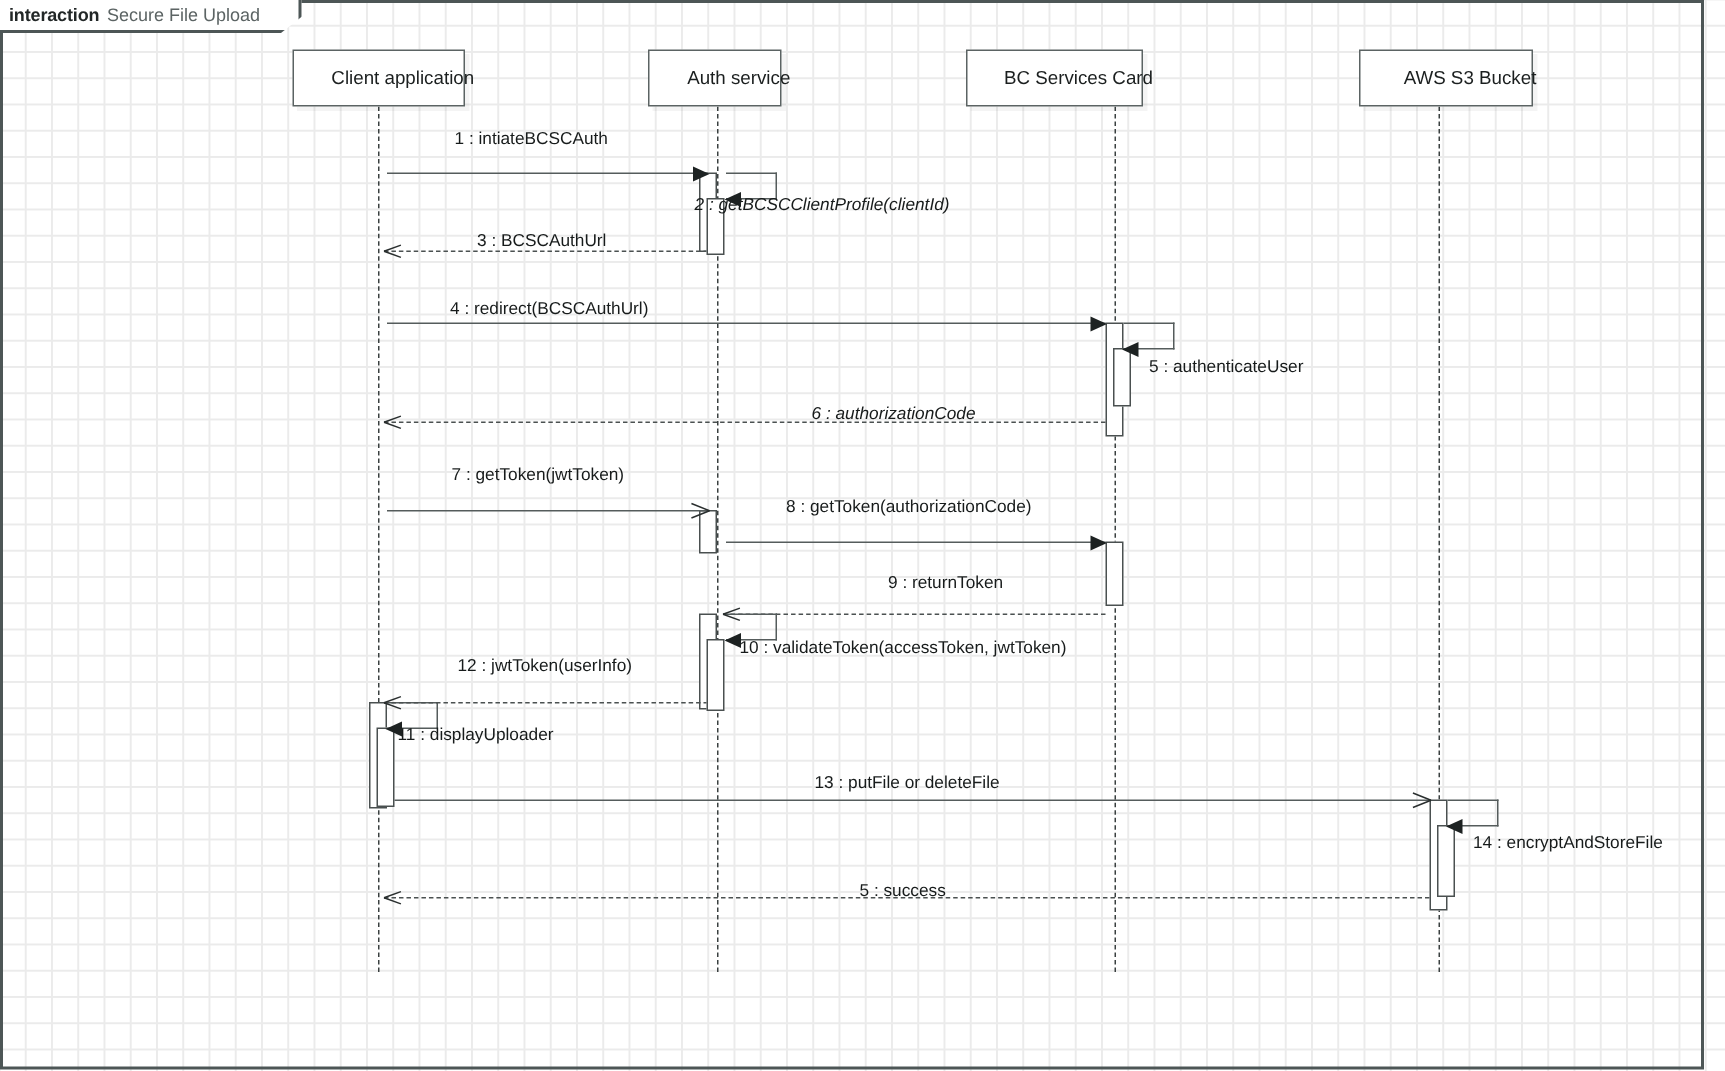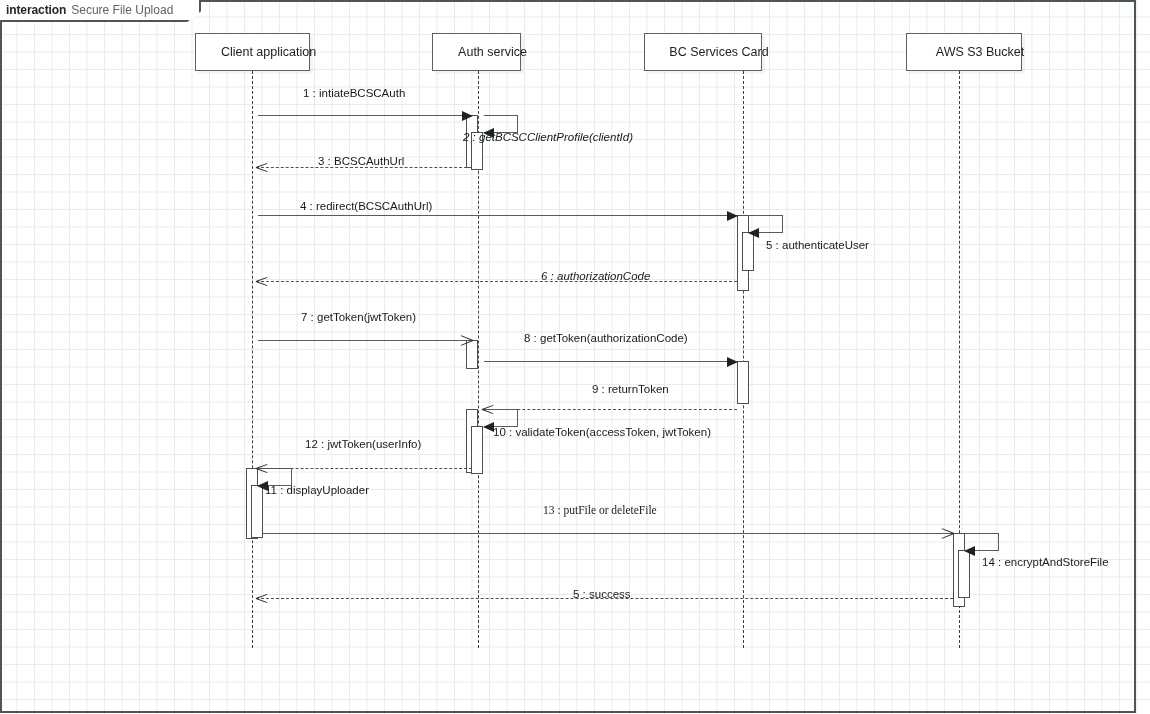--- a/index.html
+++ b/index.html
@@ -241,21 +241,21 @@
       <div class="ah-filled-l" style="left: 483px; top: 422px;"></div>
       <div class="msg-label" style="left: 493px; top: 426px;">10 : validateToken(accessToken, jwtToken)</div>
       <div class="self-msg" style="left: 258px; top: 468px; width: 34px; height: 18px;"></div>
       <div class="ah-filled-l" style="left: 257px; top: 481px;"></div>
       <div class="msg-label" style="left: 265px; top: 484px; text-align: center;">11 : displayUploader</div>
       <div class="msg dashed" style="left: 256px; top: 468px; width: 216px;"></div>
       <div class="ah-thin-l" style="left: 256px; top: 462px;"></div>
       <div class="msg-label" style="left: 305px; top: 438px;">12 : jwtToken(userInfo)</div>
       <div class="msg solid" style="left: 258px; top: 533px; width: 695px;"></div>
       <div class="ah-open-r" style="left: 941px; top: 527px;"></div>
-      <div class="msg-label" style="left: 543px; top: 504px; font-family: Liberation Serif, serif;">13 : putFile or deleteFile</div>
+      <div class="msg-label" style="left: 543px; top: 516px;">13 : putFile or deleteFile</div>
       <div class="self-msg" style="left: 965px; top: 533px; width: 34px; height: 18px;"></div>
       <div class="ah-filled-l" style="left: 964px; top: 546px;"></div>
       <div class="msg-label" style="left: 982px; top: 556px;">14 : encryptAndStoreFile</div>
       <div class="msg dashed" style="left: 256px; top: 598px; width: 697px;"></div>
       <div class="ah-thin-l" style="left: 256px; top: 592px;"></div>
       <div class="msg-label" style="left: 573px; top: 588px;">5 : success</div>
     </div>
 
 </div>
 

